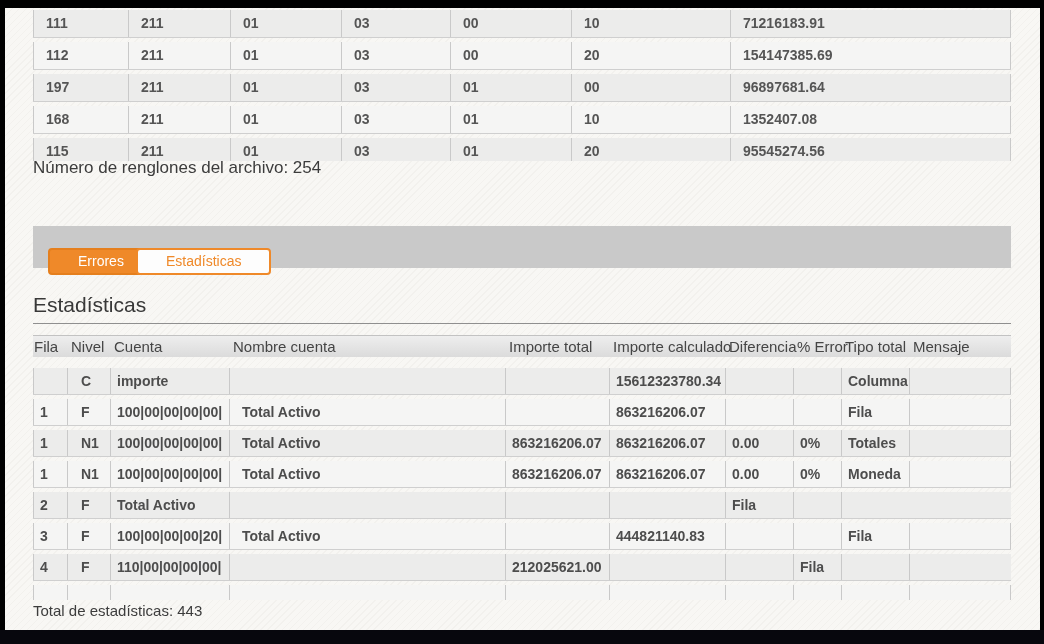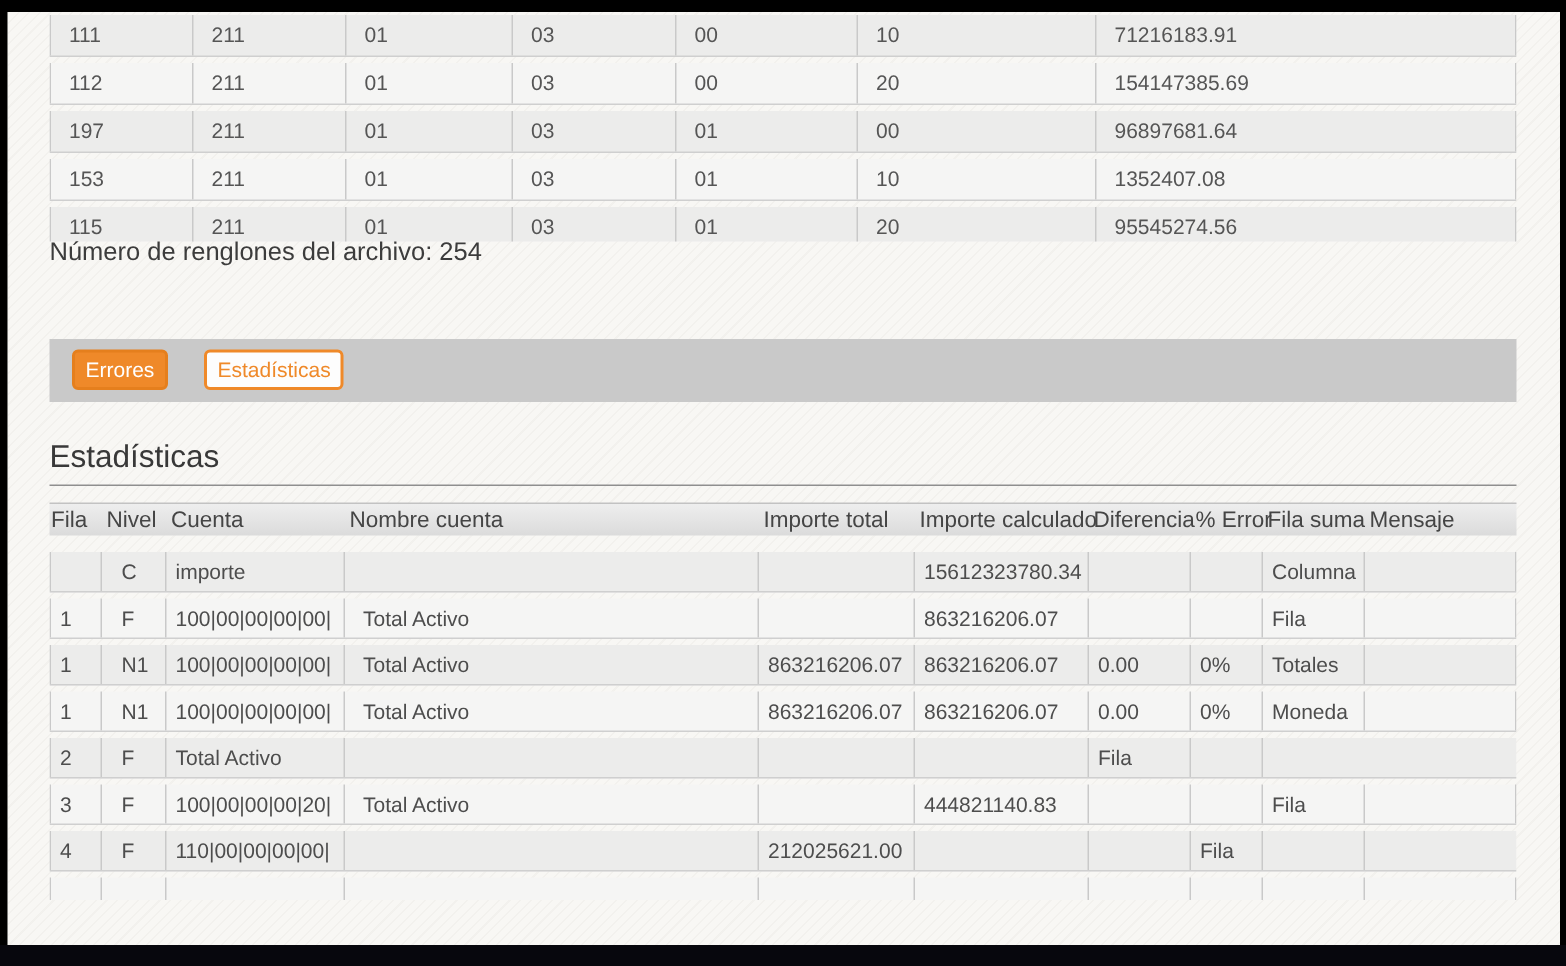--- a/index.html
+++ b/index.html
@@ -14,21 +14,21 @@
   .page {
     position:absolute; left:5px; top:8px; width:1035px; height:622px;
     background:
       repeating-linear-gradient(135deg, rgba(120,110,95,0.045) 0 1px, transparent 1px 5px),
       #f8f7f4;
     overflow:hidden;
   }
   .bottom-bar { position:absolute; left:0; bottom:0; width:1044px; height:14px; background:#07070d; }
 
   
-  .trow { display:flex; border-bottom:1px solid #cfcfcf; margin-bottom:4px; }
+  .trow { display:flex; border-bottom:1px solid #cfcfcf; margin-bottom:4px;font-weight:bold; }
   .trow:nth-child(odd)  { background:#ececeb; }
   .trow:nth-child(even) { background:#f5f5f4; }
   .tcell {
     border-right:1px solid #c9c9c9;
     white-space:nowrap; overflow:hidden;
     color:#555; font-size:14px;
   }
   .trow .tcell:first-child { border-left:1px solid #c9c9c9; }
 
   
@@ -41,22 +41,22 @@
   .top-table .tcell:nth-child(4){width:109px}
   .top-table .tcell:nth-child(5){width:121px}
   .top-table .tcell:nth-child(6){width:159px}
   .top-table .tcell:nth-child(7){width:280px}
 
   .rows-label { position:absolute; left:28px; top:150px; font-size:17px; color:#3c3c3c; }
 
   
   .toolbar { position:absolute; left:28px; top:218px; width:978px; height:42px; background:#c9c9c9; }
   .btn {
-    position:absolute; top:7px; height:27px; line-height:23px;
-    border-radius:4px; font-size:14px; padding:0 7px; cursor:pointer;
+    position:absolute; top:22px; height:27px; line-height:23px;
+    border-radius:4px; font-size:14px; padding:0 28px; cursor:pointer;
     font-family:"Liberation Sans", sans-serif;
   }
   .btn-solid { left:15px; background:#ef8929; border:2px solid #e57f1d; color:#fff; }
   .btn-outline { left:103px; background:#fdfdfd; border:2px solid #ef8929; color:#ef8929; }
 
   .section-title { position:absolute; left:28px; top:285px; font-size:21px; color:#383838; }
   .rule { position:absolute; left:28px; top:315px; width:978px; height:0; border-top:1px solid #8f8f8f; }
 
   
   .stats-header {
@@ -120,21 +120,21 @@
       <div class="trow">
         <div class="tcell">197</div>
         <div class="tcell">211</div>
         <div class="tcell">01</div>
         <div class="tcell">03</div>
         <div class="tcell">01</div>
         <div class="tcell">00</div>
         <div class="tcell">96897681.64</div>
       </div>
       <div class="trow">
-        <div class="tcell">153</div>
+        <div class="tcell">168</div>
         <div class="tcell">211</div>
         <div class="tcell">01</div>
         <div class="tcell">03</div>
         <div class="tcell">01</div>
         <div class="tcell">10</div>
         <div class="tcell">1352407.08</div>
       </div>
       <div class="trow">
         <div class="tcell">115</div>
         <div class="tcell">211</div>
@@ -158,21 +158,21 @@
 
   <div class="stats-header">
       <div class="hcell">Fila</div>
       <div class="hcell">Nivel</div>
       <div class="hcell">Cuenta</div>
       <div class="hcell">Nombre cuenta</div>
       <div class="hcell">Importe total</div>
       <div class="hcell">Importe calculado</div>
       <div class="hcell">Diferencia</div>
       <div class="hcell">% Error</div>
-      <div class="hcell">Fila suma</div>
+      <div class="hcell">Tipo total</div>
       <div class="hcell">Mensaje</div>
     </div>
 
   <div class="stats-table">
       <div class="trow">
         <div class="tcell"></div>
         <div class="tcell">C</div>
         <div class="tcell">importe</div>
         <div class="tcell"></div>
         <div class="tcell"></div>
@@ -258,16 +258,17 @@
         <div class="tcell"></div>
         <div class="tcell"></div>
         <div class="tcell"></div>
         <div class="tcell"></div>
         <div class="tcell"></div>
         <div class="tcell"></div>
         <div class="tcell"></div>
       </div>
     </div>
 
+  <div class="total-label">Total de estadísticas: 443</div>
 
 </div>
 
 <div class="bottom-bar"></div>
 
 </body></html>

